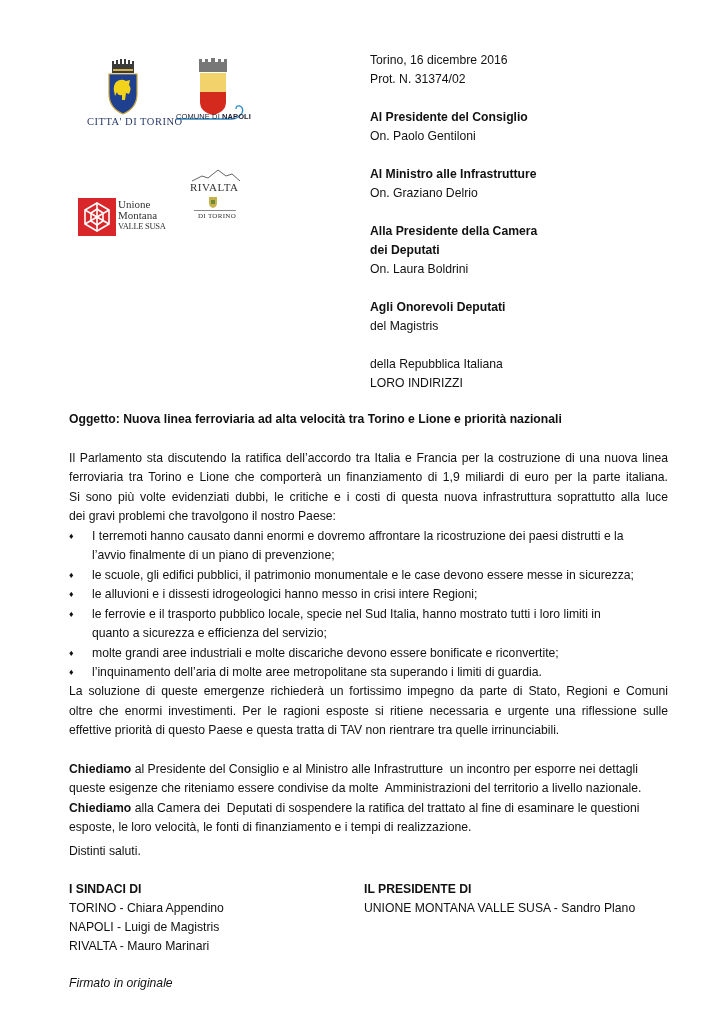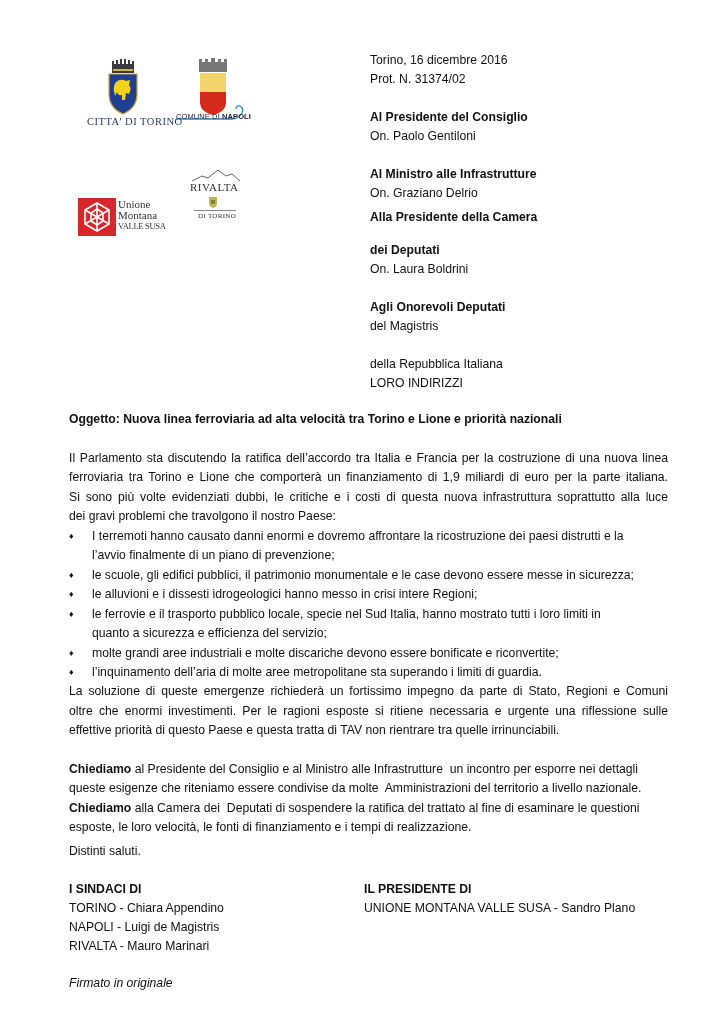--- a/index.html
+++ b/index.html
@@ -102,21 +102,21 @@
 
 <div class="line addr" style="top:51px;">Torino, 16 dicembre 2016</div>
 <div class="line addr" style="top:70px;">Prot. N. 31374/02</div>
 
 <div class="line addr b" style="top:108px;">Al Presidente del Consiglio</div>
 <div class="line addr" style="top:127px;">On. Paolo Gentiloni</div>
 
 <div class="line addr b" style="top:165px;">Al Ministro alle Infrastrutture</div>
 <div class="line addr" style="top:184px;">On. Graziano Delrio</div>
 
-<div class="line addr b" style="top:208px;">Alla Presidente della Camera</div>
+<div class="line addr b" style="top:222px;">Alla Presidente della Camera</div>
 <div class="line addr b" style="top:241px;">dei Deputati</div>
 <div class="line addr" style="top:260px;">On. Laura Boldrini</div>
 
 <div class="line addr b" style="top:298px;">Agli Onorevoli Deputati</div>
 <div class="line addr" style="top:317px;">del Magistris</div>
 
 <div class="line addr" style="top:355px;">della Repubblica Italiana</div>
 <div class="line addr" style="top:374px;">LORO INDIRIZZI</div>
 
 <div class="line b" style="left:69px; top:410px;">Oggetto: Nuova linea ferroviaria ad alta velocità tra Torino e Lione e priorità nazionali</div>

